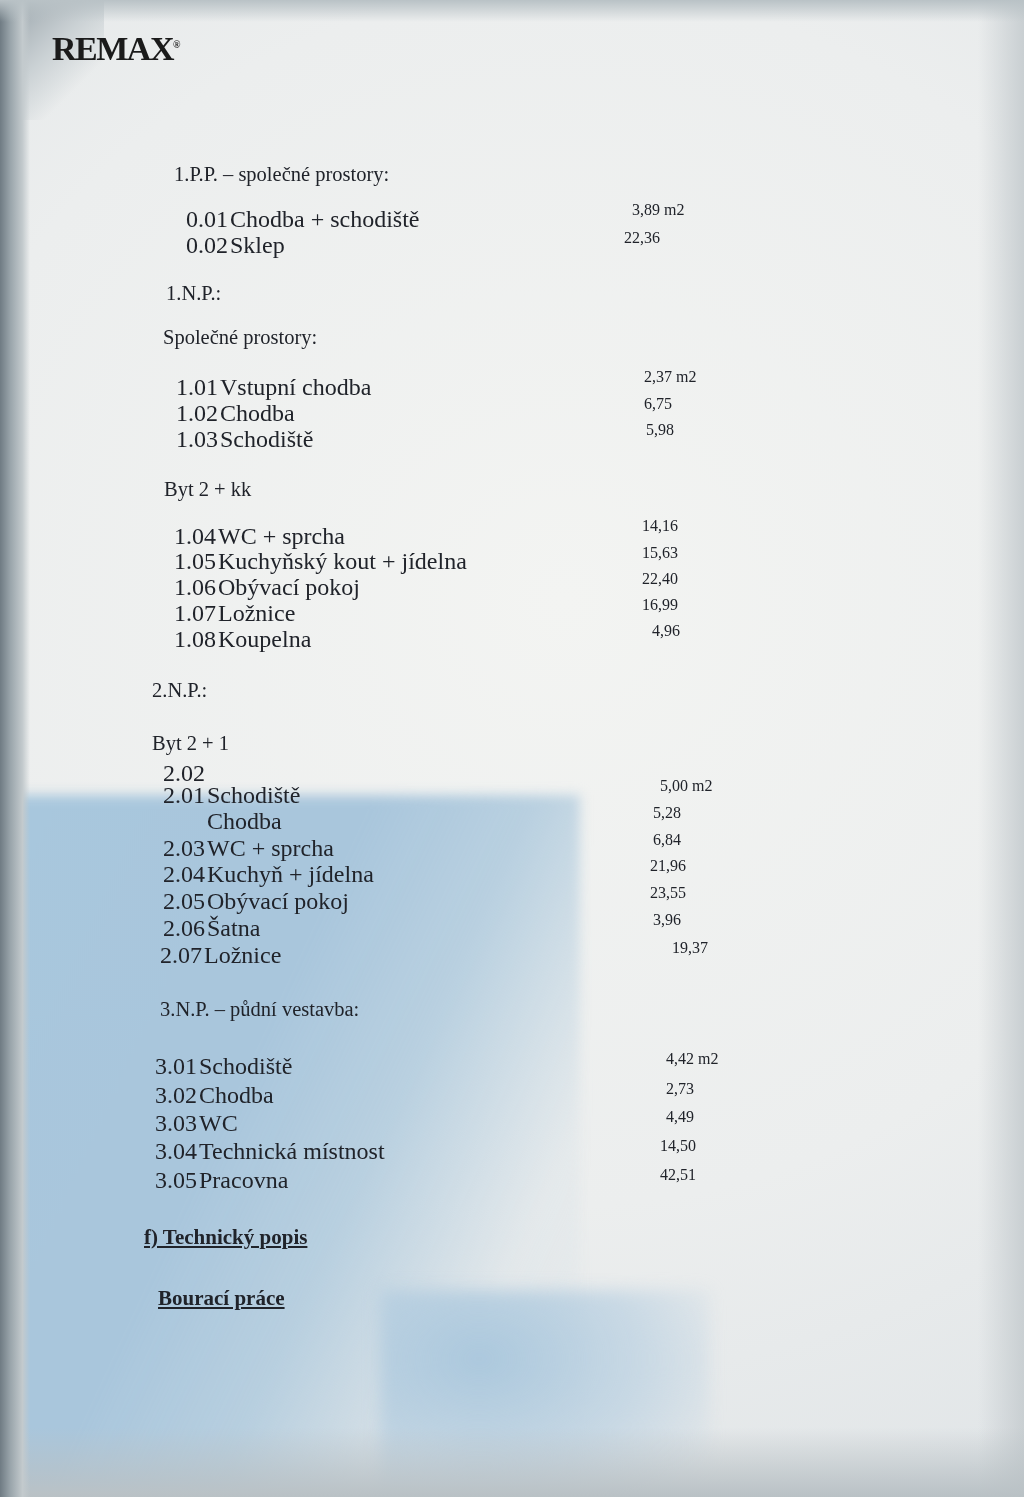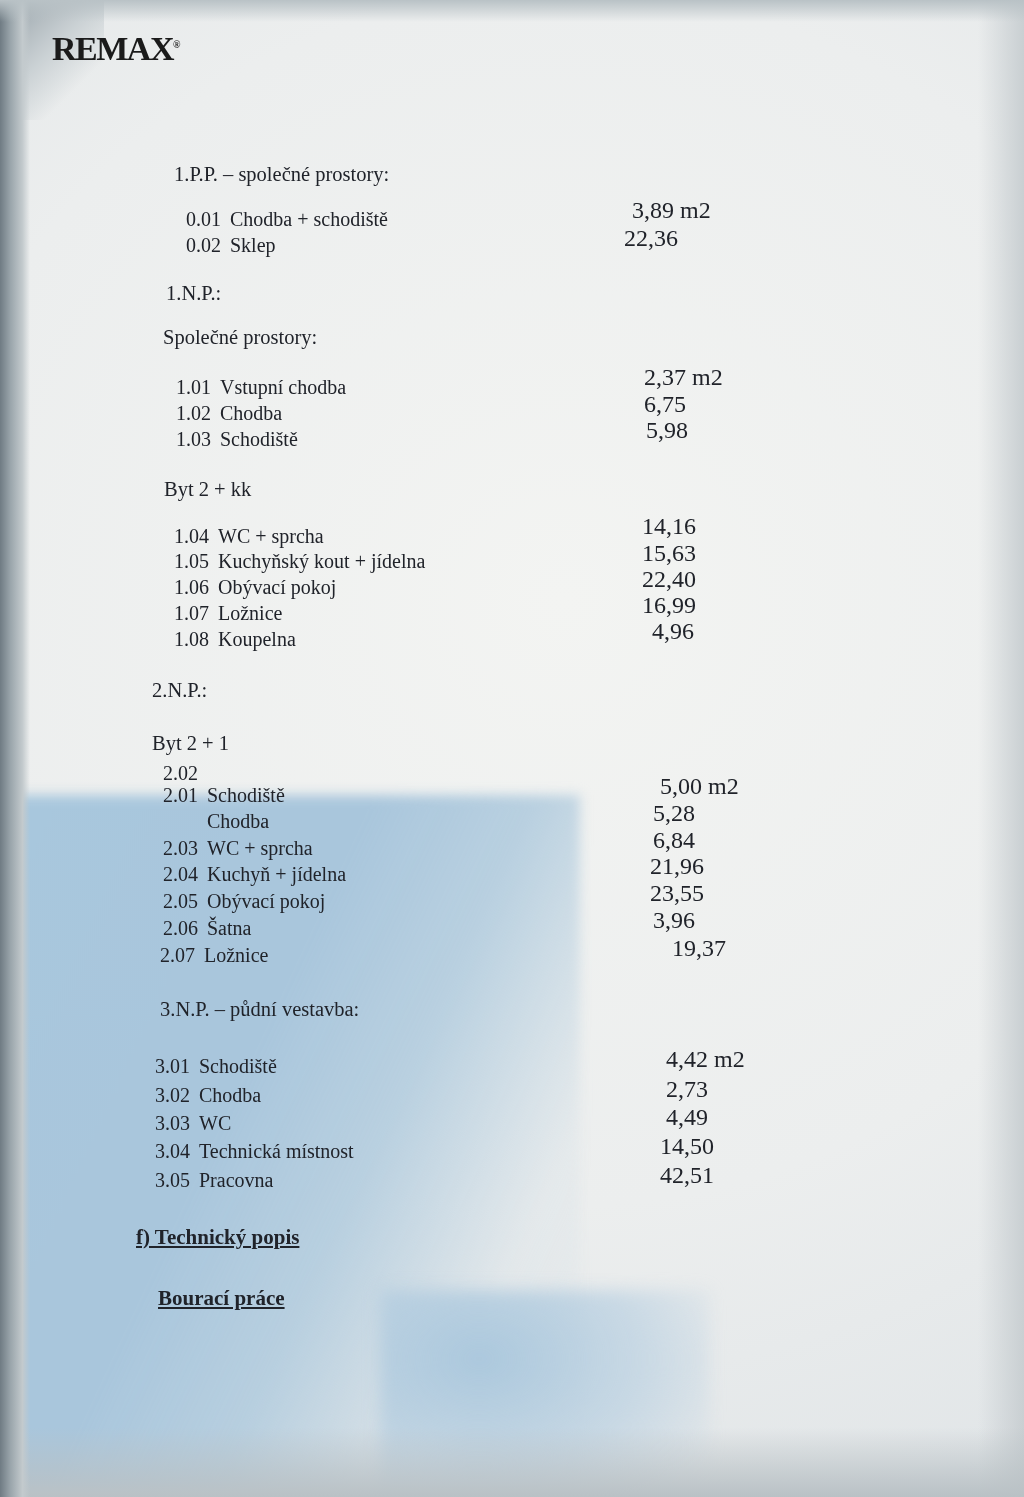--- a/index.html
+++ b/index.html
@@ -108,30 +108,30 @@
   .doc {
     position: absolute;
     left: 0; top: 0;
     width: 1024px; height: 1497px;
     z-index: 6;
     color: #20232a;
   }
   .line {
     position: absolute;
     white-space: nowrap;
-    font-size: 20px;
+    font-size: 24px;
     line-height: 26px;
   }
   .heading {
     font-size: 20.5px;
   }
   .val {
     position: absolute;
     white-space: nowrap;
-    font-size: 24px;
+    font-size: 16px;
     line-height: 26px;
   }
   .sect-bold {
     font-weight: bold;
     text-decoration: underline;
     font-size: 21px;
   }
   .para {
     position: absolute;
     font-size: 20.5px;
@@ -250,17 +250,17 @@
     <div class="val" style="left:666px; top:1104px;">4,49</div>
 
     <div class="line" style="left:155px; top:1138px;">3.04</div>
     <div class="line" style="left:199px; top:1138px;">Technická místnost</div>
     <div class="val" style="left:660px; top:1133px;">14,50</div>
 
     <div class="line" style="left:155px; top:1167px;">3.05</div>
     <div class="line" style="left:199px; top:1167px;">Pracovna</div>
     <div class="val" style="left:660px; top:1162px;">42,51</div>
 
-    <div class="line sect-bold" style="left:136px; top:1224px;">f) Technický popis</div>
+    <div class="line sect-bold" style="left:144px; top:1224px;">f) Technický popis</div>
     <div class="line sect-bold" style="left:158px; top:1285px;">Bourací práce</div>
 
   </div>
 </div>
 
 </body></html>

